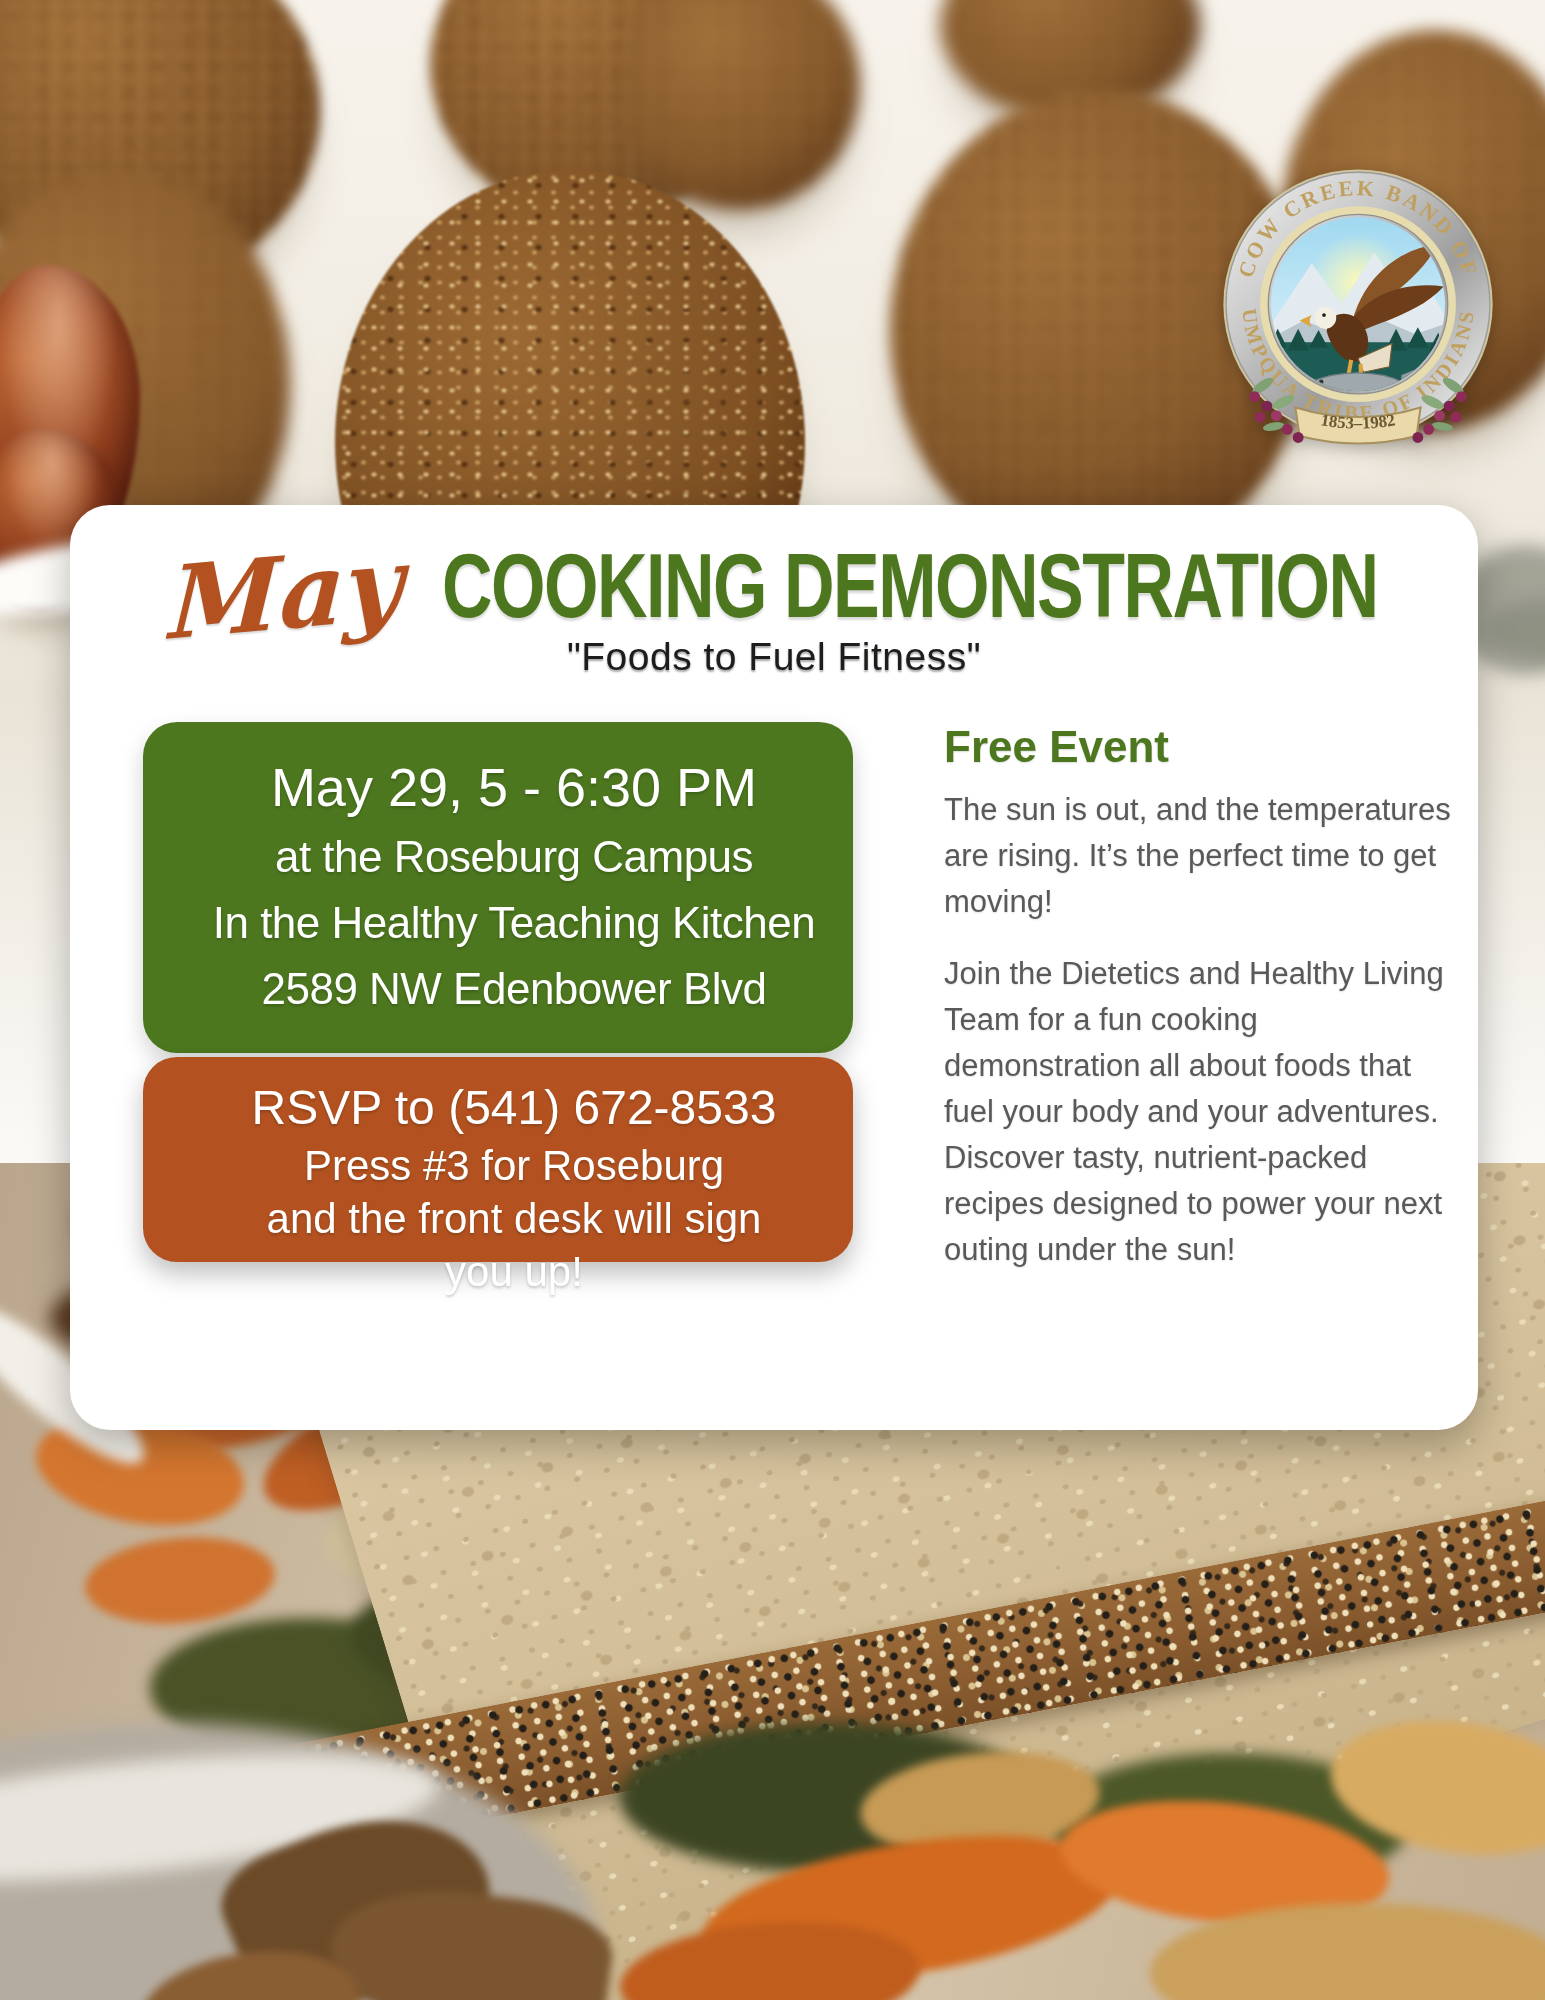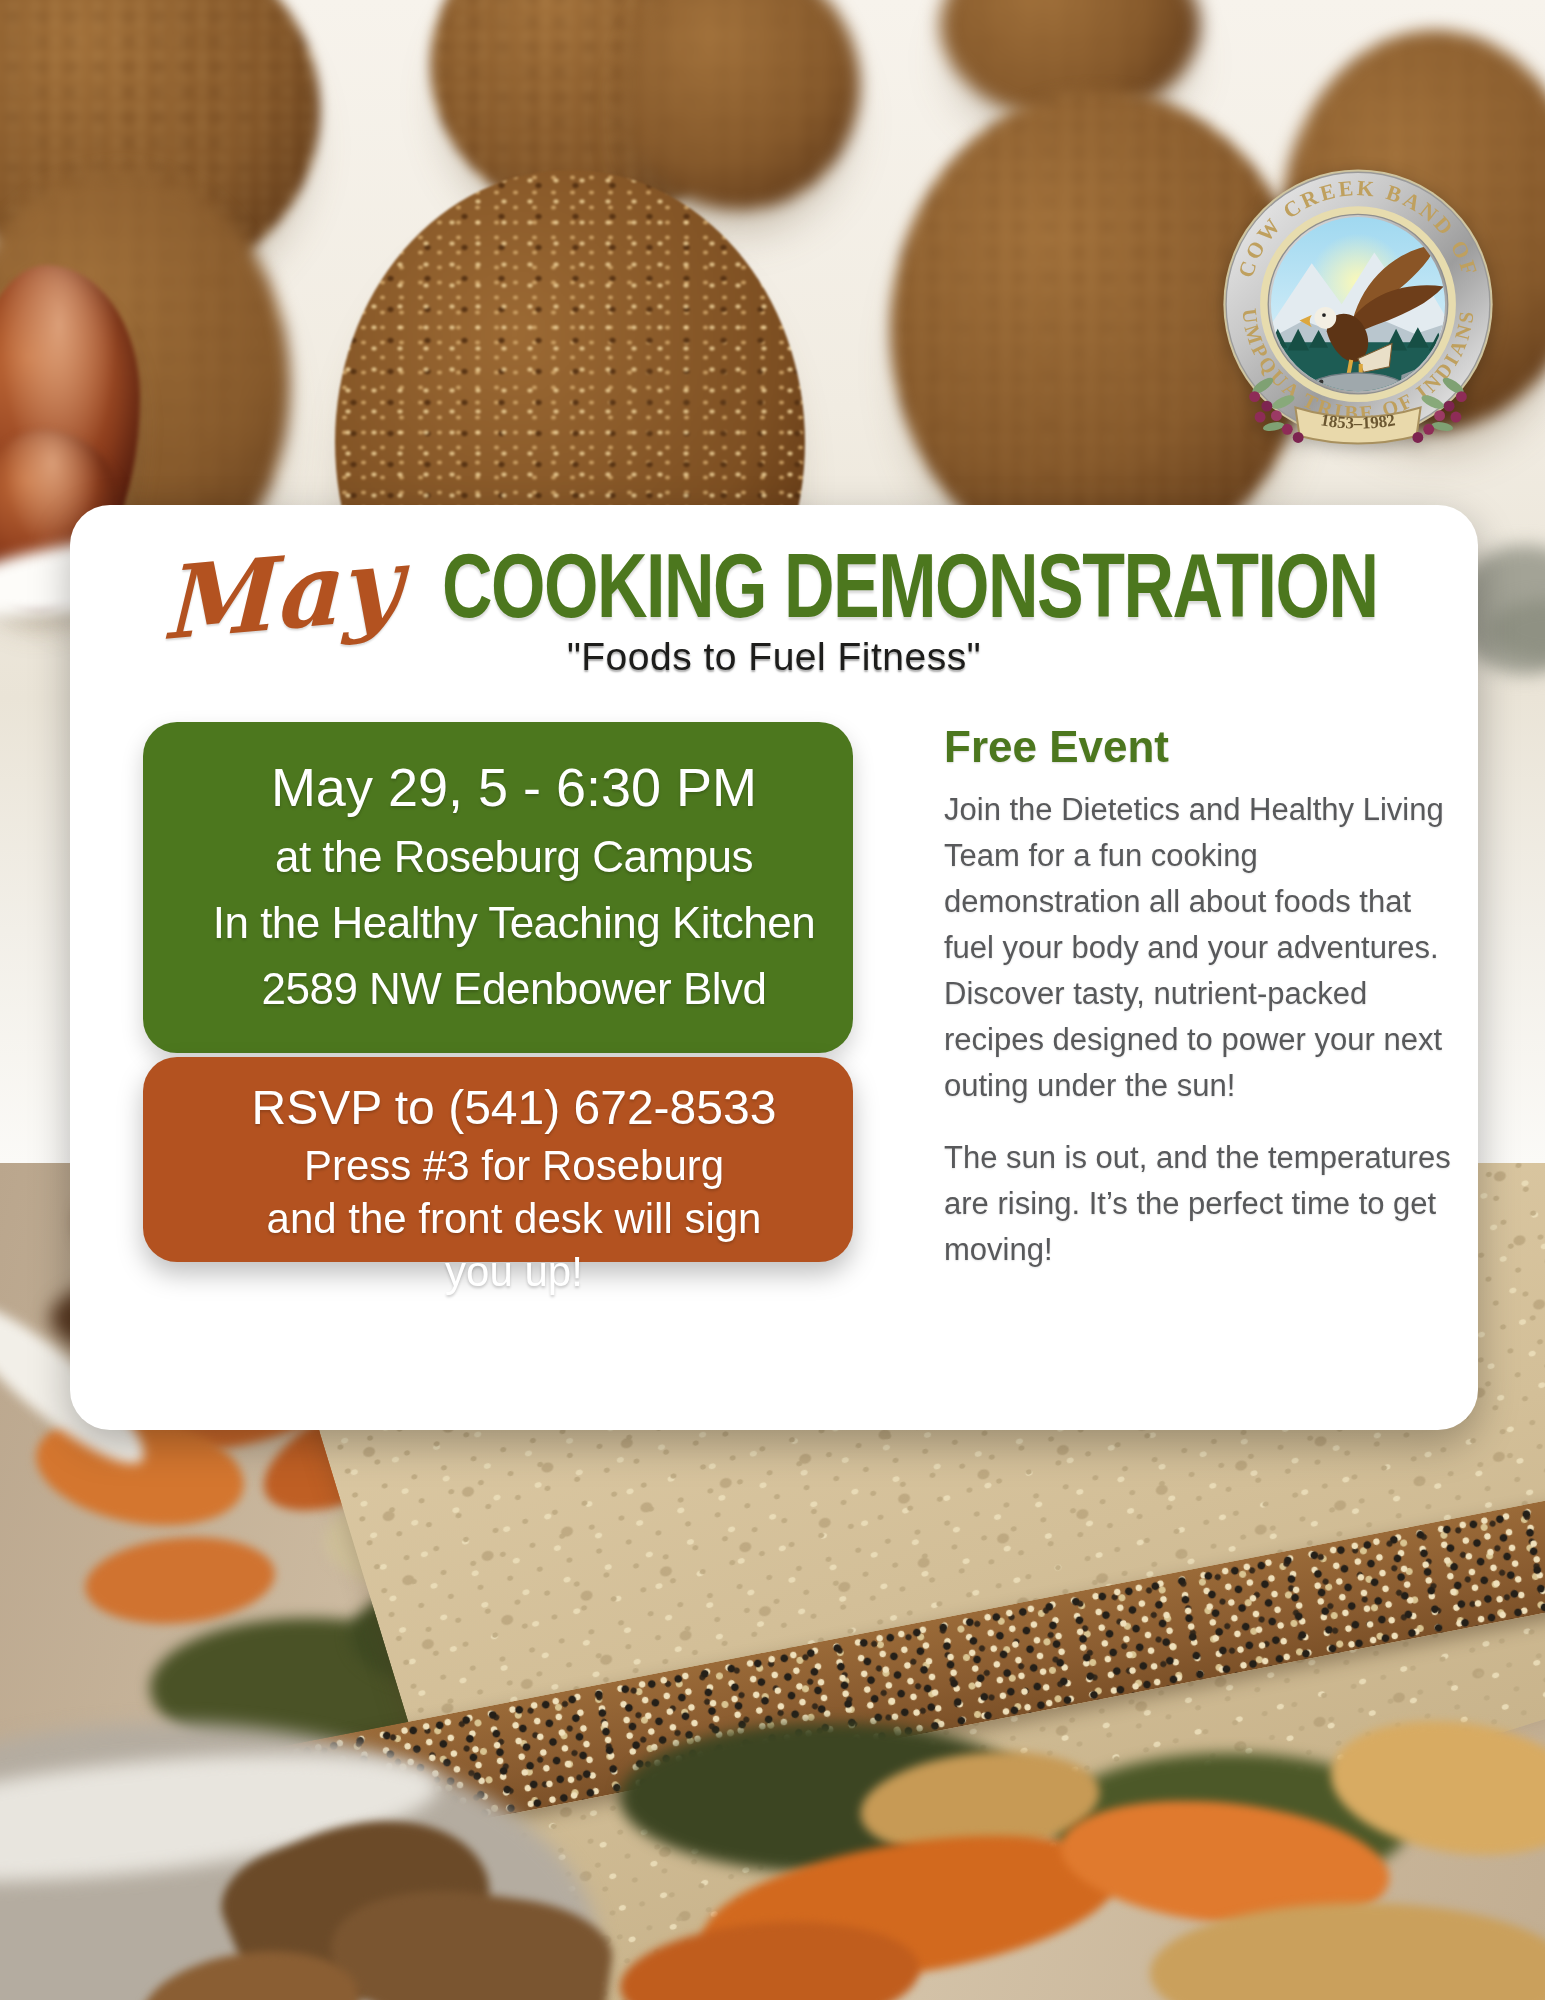--- a/index.html
+++ b/index.html
@@ -241,26 +241,26 @@
 
     <div class="box orange-box">
       <div class="r1">RSVP to (541) 672-8533</div>
       <div class="r2">Press #3 for Roseburg
 and the front desk will sign
 you up!</div>
     </div>
 
     <div class="right-col">
       <h2>Free Event</h2>
+      <p class="body-p">The sun is out, and the temperatures
+are rising. It’s the perfect time to get
+moving!</p>
       <p class="body-p">Join the Dietetics and Healthy Living
 Team for a fun cooking
 demonstration all about foods that
 fuel your body and your adventures.
 Discover tasty, nutrient-packed
 recipes designed to power your next
 outing under the sun!</p>
-      <p class="body-p">The sun is out, and the temperatures
-are rising. It’s the perfect time to get
-moving!</p>
     </div>
   </div>
 
 </div>
 
 </body></html>

